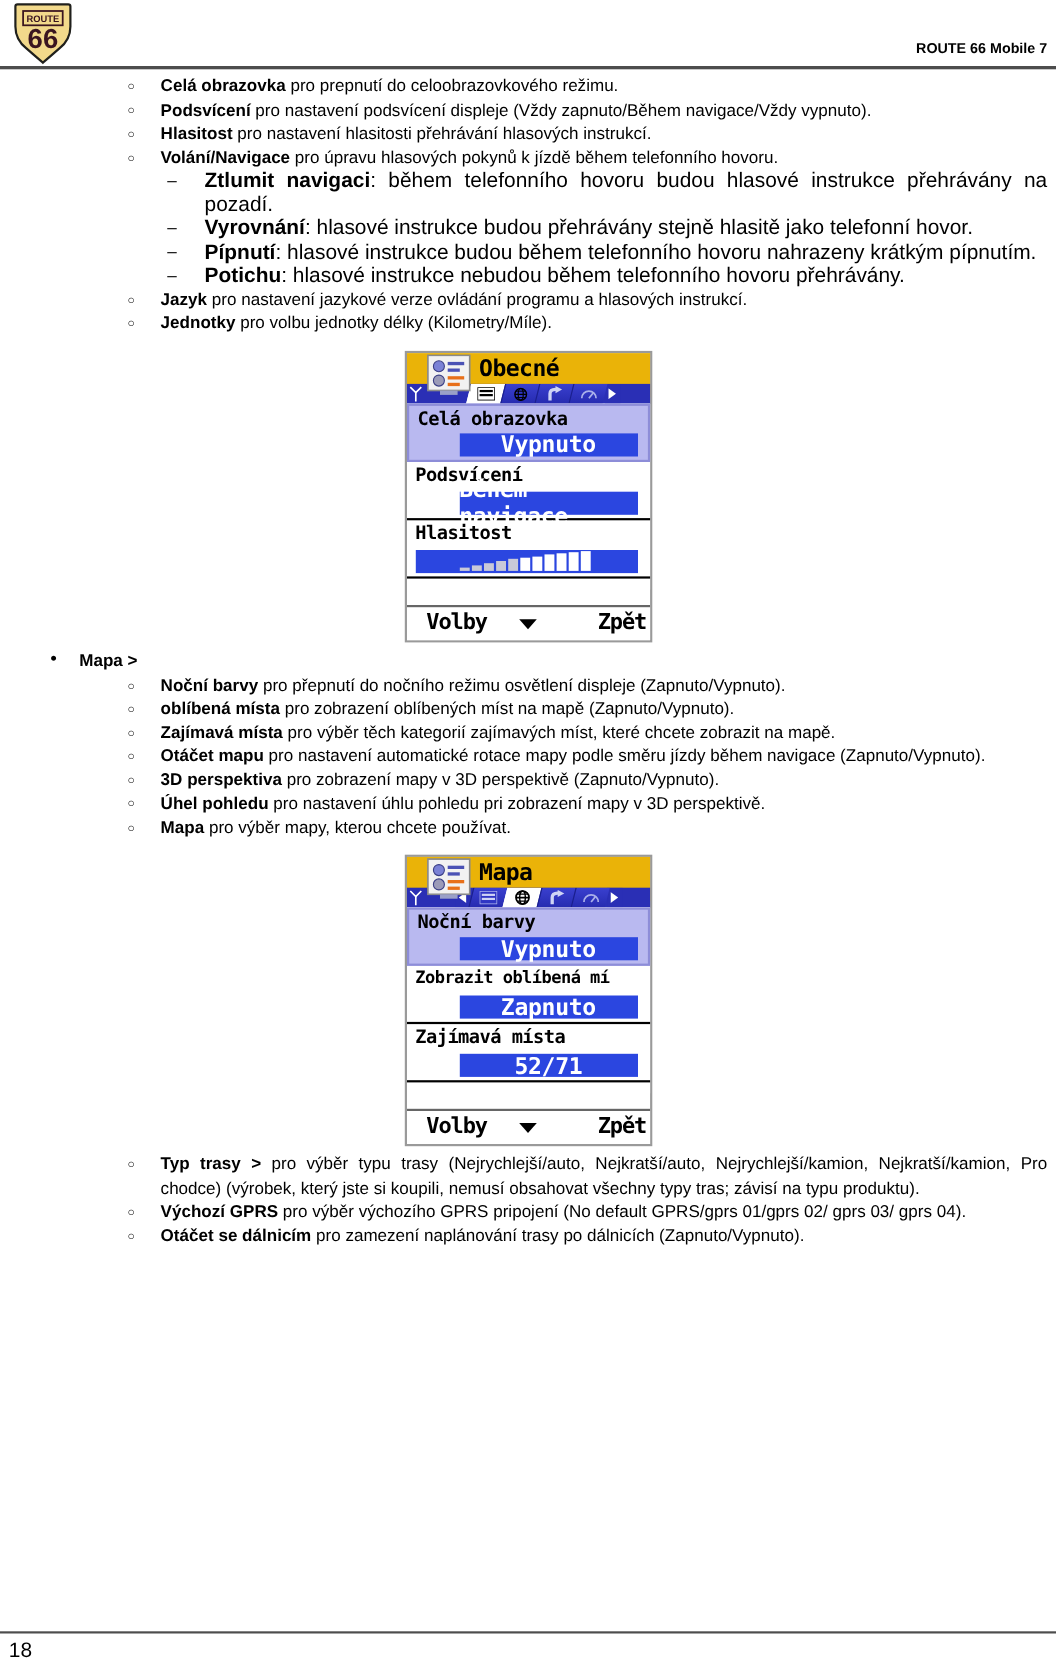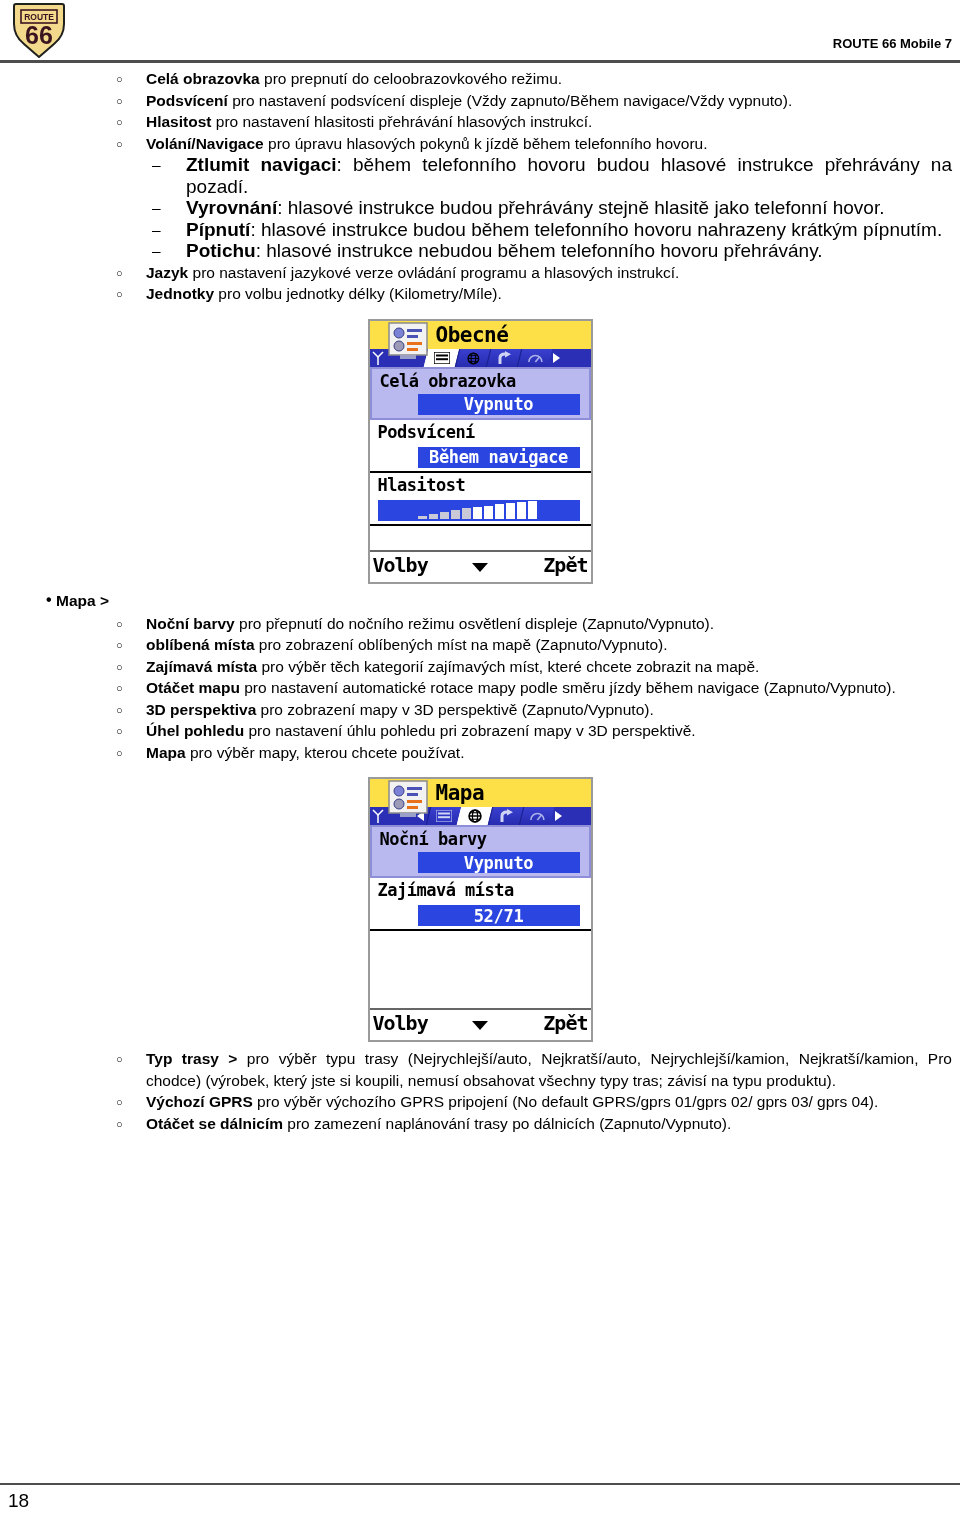--- a/index.html
+++ b/index.html
@@ -79,21 +79,21 @@
     width: 960px;
   }
 
   ul.lvl0 {
     list-style: none;
     margin: 0;
     padding: 0;
   }
   li.bullet-disc {
     position: relative;
-    padding-left: 56px;
+    padding-left: 72px;
     margin: 0 0 2px 0;
     font-size: 15.5px;
     font-weight: bold;
     line-height: 21px;
   }
   li.bullet-disc::before {
     content: "\2022";
     position: absolute;
     left: 46px;
     top: -1px;
@@ -155,21 +155,21 @@
     position: relative;
     width: 960px;
     padding-top: 14px;
     padding-bottom: 6px;
   }
 
   
   .dev-titlebar {
     position: relative;
     height: 40px;
-    background: #fde047;
+    background: #eab308;
   }
   .dev-title-text {
     position: absolute;
     left: 66px;
     top: 2px;
     font-size: 21px;
     font-weight: bold;
     color: #000000;
     letter-spacing: -0.5px;
     font-family: "DejaVu Sans Mono", monospace;
@@ -267,21 +267,21 @@
     white-space: nowrap;
   }
   .row-value {
     position: absolute;
     left: 48px;
     top: 27px;
     width: 162px;
     height: 21px;
     background: #2b46e0;
     color: #ffffff;
-    font-size: 17px;
+    font-size: 21px;
     font-weight: bold;
     font-family: "DejaVu Sans Mono", monospace;
     display: flex;
     align-items: center;
     justify-content: center;
     letter-spacing: -0.3px;
     box-sizing: border-box;
   }
   .row.selected .row-value { left: 46px; top: 25px; }
 
@@ -311,21 +311,21 @@
     left: 0;
     bottom: 0;
     width: 221px;
     height: 32px;
     background: #ffffff;
     border-top: 2px solid #666666;
     box-sizing: border-box;
   }
   .sk-left {
     position: absolute;
-    left: 3px;
+    left: 18px;
     top: 1px;
     font-size: 20px;
     font-weight: bold;
     font-family: "DejaVu Sans Mono", monospace;
     letter-spacing: -1px;
   }
   .sk-right {
     position: absolute;
     right: 3px;
     top: 1px;
@@ -587,20 +587,24 @@
           </div>
         </div>
       </div>
 
       <div class="dev-list">
         <div class="row selected">
           <div class="row-label">Noční barvy</div>
           <div class="row-value">Vypnuto</div>
         </div>
         <div class="row">
+          <div class="row-label" style="font-size:15.5px">Zobrazit oblíbená mí</div>
+          <div class="row-value">Zapnuto</div>
+        </div>
+        <div class="row">
           <div class="row-label">Zajímavá místa</div>
           <div class="row-value">52/71</div>
         </div>
       </div>
 
       <div class="dev-softkeys">
         <div class="sk-left">Volby</div>
         <div class="sk-mid"></div>
         <div class="sk-right">Zpět</div>
       </div>

